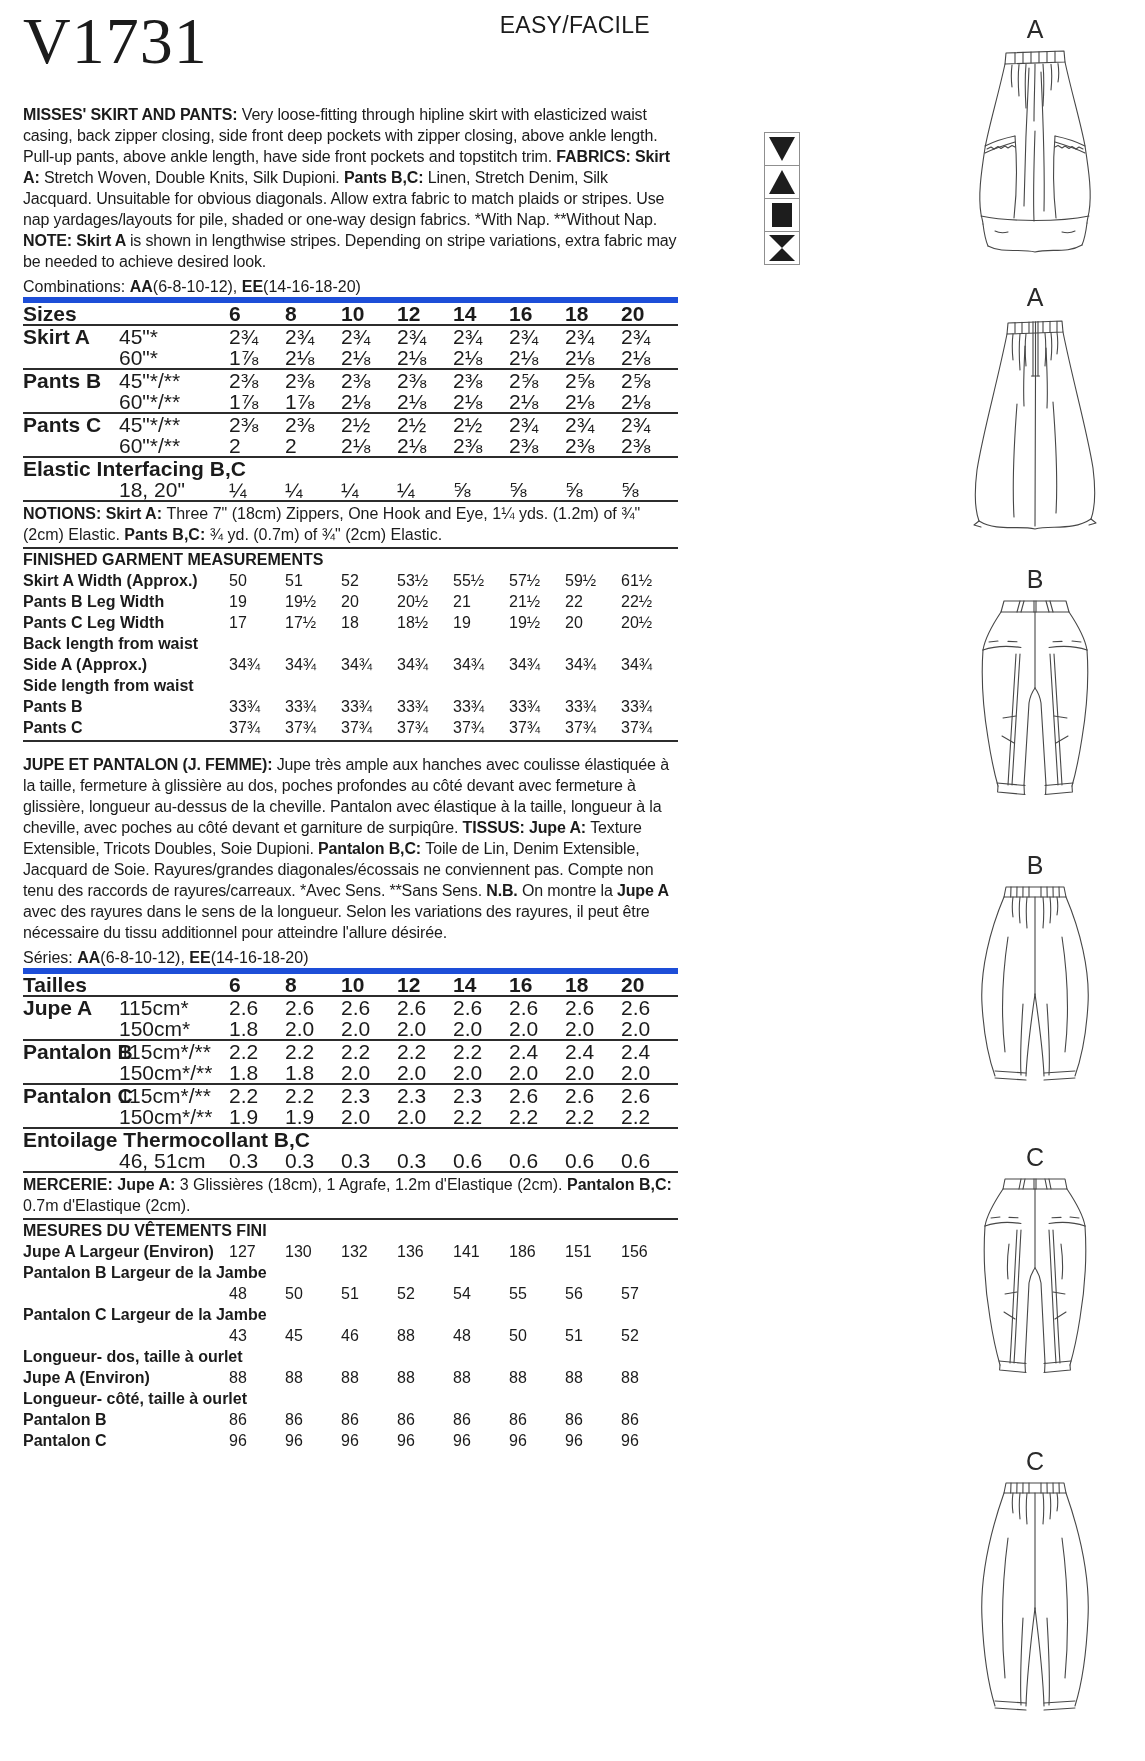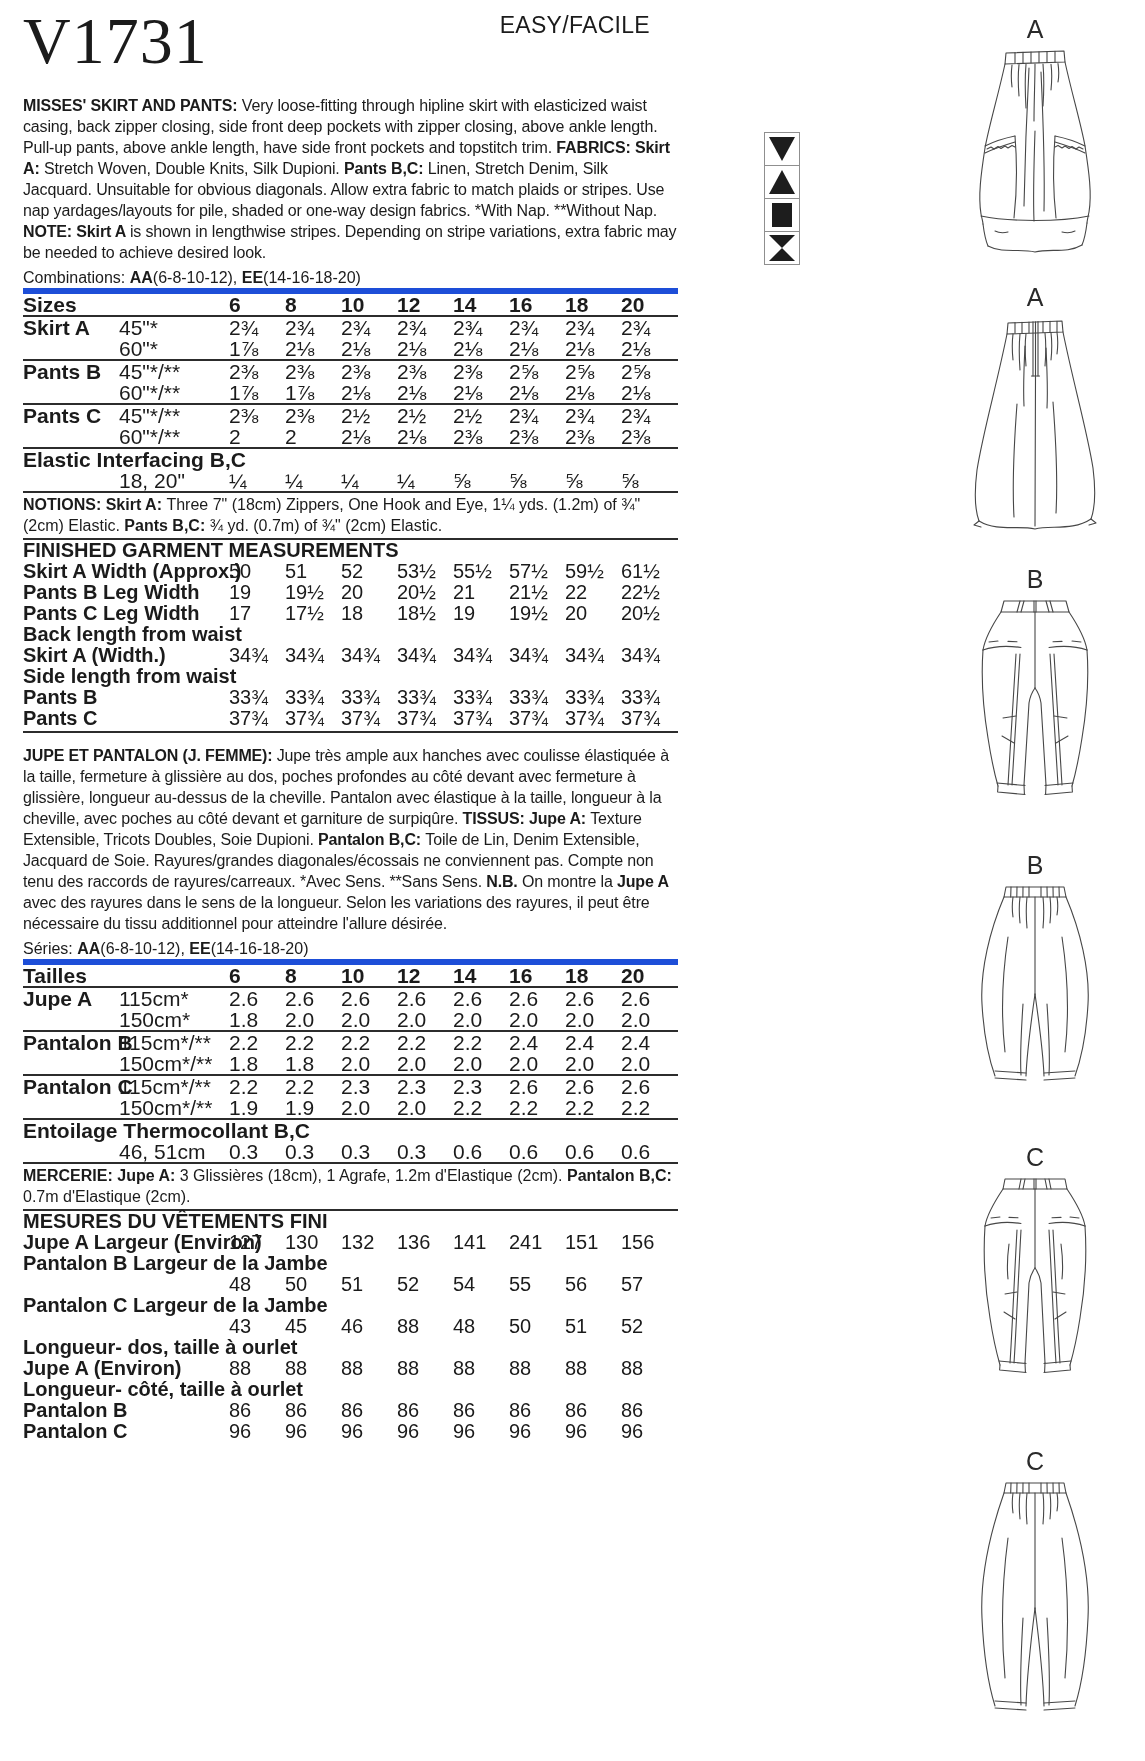--- a/index.html
+++ b/index.html
@@ -6,32 +6,32 @@
   body {
     width:1145px; height:1761px; position:relative; background:#ffffff;
     font-family:"Liberation Sans", sans-serif; color:#1b1b1b; overflow:hidden;
   }
   .b { font-weight:bold; }
   #left-col { position:absolute; left:23px; top:0; width:655px; }
   .brand-row { display:flex; justify-content:space-between; align-items:flex-start; margin-top:10px; height:66px; }
   #pattern-number { font-family:"Liberation Serif", serif; font-size:66px; line-height:62px; letter-spacing:1px; font-weight:400; }
   #difficulty { font-size:23px; line-height:30px; padding-right:28px; letter-spacing:0.3px; }
   .para { font-size:16px; line-height:21px; letter-spacing:-0.15px; }
-  #desc-en { margin-top:19px; }
+  #desc-en { margin-top:28px; }
   #desc-fr { margin-top:12px; }
   .combo-line { margin-top:4px; font-size:16px; line-height:21px; }
   .series-line { }
   .ytable { border-top:6px solid #1d4ed8; border-bottom:2px solid #2c2c2c; font-size:21px; line-height:21px; }
   .yt-row { display:grid; grid-template-columns:96px 110px repeat(8,56px); }
   .yt-row > div { white-space:nowrap; }
   .yt-head { border-bottom:2px solid #2c2c2c; }
   .yt-group + .yt-group { border-top:2px solid #2c2c2c; }
   .yt-label-row { font-weight:bold; }
   .notions { padding:1px 0 2px; border-bottom:2px solid #2c2c2c; font-size:16px; line-height:21px; }
-  .m-section { font-size:20px; line-height:21px; }
+  .m-section { font-size:16px; line-height:21px; }
   .m-section .m-head { font-weight:bold; }
   .m-row { display:grid; grid-template-columns:206px repeat(8,56px); }
   .m-row > div { white-space:nowrap; }
   .m-label { font-weight:bold; }
   .fgm { border-bottom:2px solid #2c2c2c; padding-bottom:2px; }
   .mesures { padding-bottom:2px; }
   #nap-symbols { position:absolute; left:764px; top:133px; }
   .sym-box { width:34px; height:32px; border:1px solid #8f8f8f; background:#fff; margin-top:-1px;
              display:flex; align-items:center; justify-content:center; }
   .sym-box svg { display:block; }
@@ -195,21 +195,21 @@
           <div>17½</div>
           <div>18</div>
           <div>18½</div>
           <div>19</div>
           <div>19½</div>
           <div>20</div>
           <div>20½</div>
         </div>
         <div class="m-label">Back length from waist</div>
         <div class="m-row">
-          <div class="m-label">Skirt A (Width.)</div>
+          <div class="m-label">Side A (Approx.)</div>
           <div>34¾</div>
           <div>34¾</div>
           <div>34¾</div>
           <div>34¾</div>
           <div>34¾</div>
           <div>34¾</div>
           <div>34¾</div>
           <div>34¾</div>
         </div>
         <div class="m-label">Side length from waist</div>
@@ -355,21 +355,21 @@
   <div class="m-section mesures">
     <div class="m-head">MESURES DU VÊTEMENTS FINI</div>
     <div>
         <div class="m-row">
           <div class="m-label">Jupe A Largeur (Environ)</div>
           <div>127</div>
           <div>130</div>
           <div>132</div>
           <div>136</div>
           <div>141</div>
-          <div>241</div>
+          <div>186</div>
           <div>151</div>
           <div>156</div>
         </div>
         <div class="m-label">Pantalon B Largeur de la Jambe</div>
         <div class="m-row">
           <div></div>
           <div>48</div>
           <div>50</div>
           <div>51</div>
           <div>52</div>

